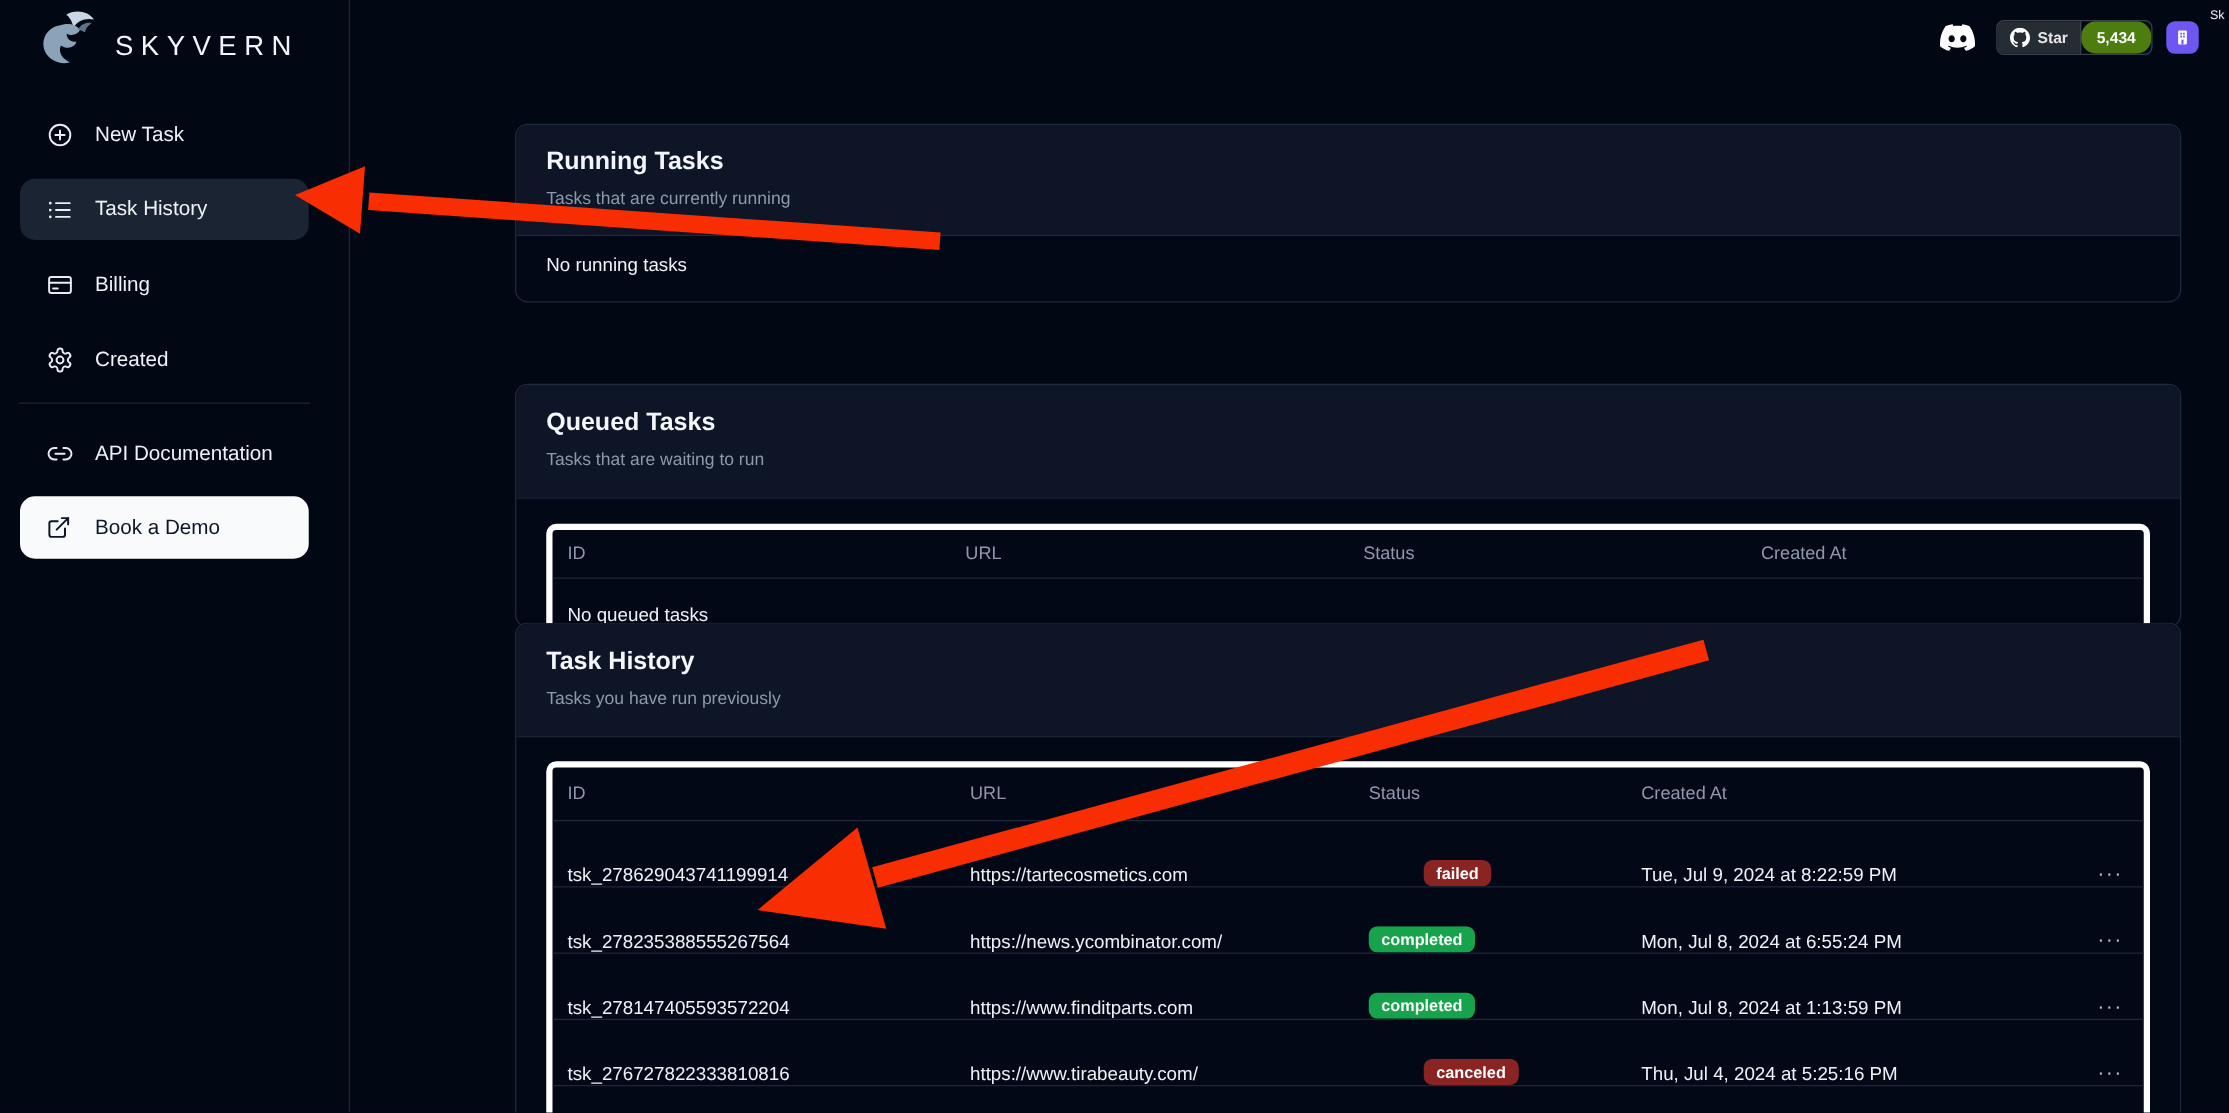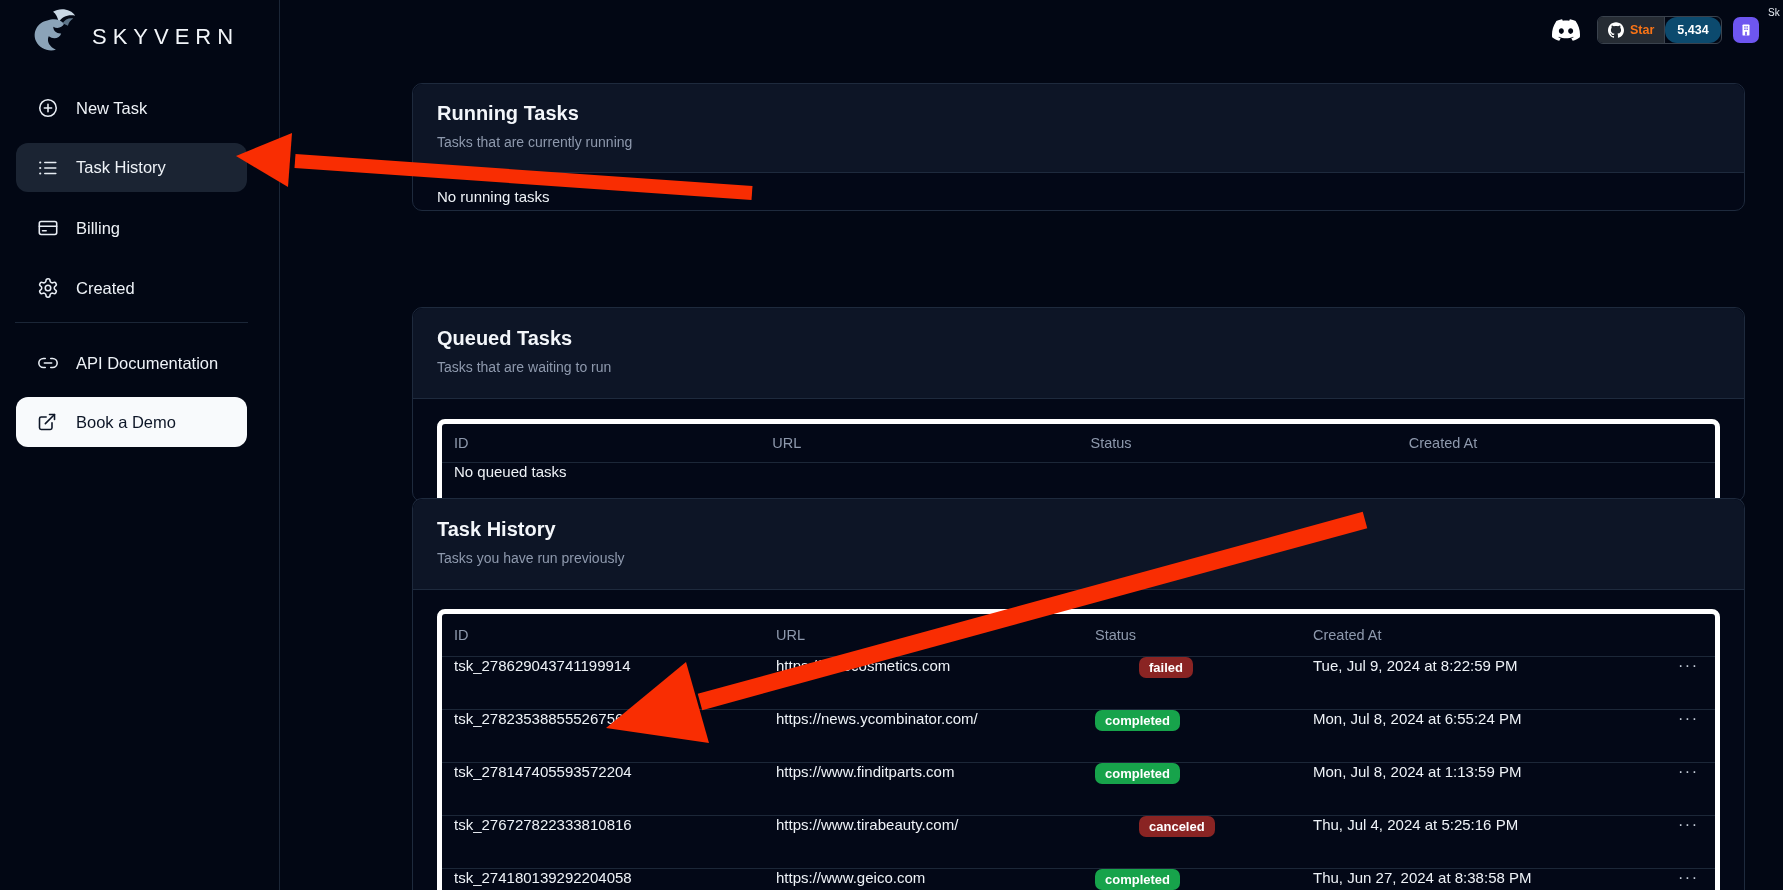--- a/index.html
+++ b/index.html
@@ -27,47 +27,47 @@
   .nav-item.demo { background:#f8fafc; height:50px; }
   .nav-item.demo .nv-label { color:#0d1627; font-weight:500; }
   .side-divider { position:absolute; left:15px; top:322px; width:233px; height:1px; background:#1b2637; }
 
   
   .topbar-right { position:absolute; top:0; left:0; width:1783px; height:60px; }
   .discord-btn { position:absolute; left:1552px; top:16px; width:28px; height:28px; cursor:pointer; }
   .gh-widget { position:absolute; left:1597px; top:16px; height:28px; display:flex;
                border:1px solid #3a424d; border-radius:6px; overflow:hidden; cursor:pointer; }
   .gh-star { display:flex; align-items:center; gap:6px; padding:0 10px; background:#262c34;
-             border-right:1px solid #3a424d; font-size:12.5px; font-weight:700; color:#f97316; }
-  .gh-count { display:flex; align-items:center; padding:0 12px; background:#0c4a6e;
+             border-right:1px solid #3a424d; font-size:12.5px; font-weight:700; color:#e5e5e5; }
+  .gh-count { display:flex; align-items:center; padding:0 12px; background:#4d7c0f;
               font-size:12.5px; font-weight:700; color:#fff;border-radius:12px; }
   .avatar { position:absolute; left:1733px; top:17px; width:26px; height:26px; border-radius:7px;
             background:#6e56f0; display:flex; align-items:center; justify-content:center; cursor:pointer; }
   .user-label { position:absolute; left:1768px; top:7px; width:15px; overflow:hidden;
                 font-size:10px; color:#e8edf4; white-space:nowrap; }
 
   
   .card { position:absolute; left:412px; width:1333px; background:#030817;
           border:1px solid #1e2a3d; border-radius:10px; }
   .card-header { background:#0d1526; border-bottom:1px solid #1e2a3d;
                  border-radius:10px 10px 0 0; padding:18px 24px 22px; }
   .card-title { font-size:20px; line-height:25px; font-weight:700; color:#f3f6fa; }
   .card-sub { margin-top:7px; font-size:14px; line-height:18px; color:#8e99ad; }
-  #card-running { top:83px; height:128px; }
+  #card-running { top:99px; height:143px; }
   #card-running .card-header { padding:17px 24px 21px; }
   #card-queued  { top:262px; height:195px;margin-top:45px; }
   #card-history { top:498px; height:430px; border-bottom:none; border-radius:10px 10px 0 0; }
   .empty-line { padding:15px 24px; font-size:15px; color:#eef2f7; }
   .card-body { padding:20px 24px 12px; }
   #card-history .card-body { padding-top:19px; }
 
   .itable { border:5px solid #ffffff; border-radius:8px; overflow:hidden; }
   .t-headrow { display:flex; align-items:center; height:38px; color:#8e99ad; font-size:14.5px; }
   #card-history .t-headrow { height:42px; }
-  .t-row { display:flex; align-items:flex-start; height:39px; border-top:1px solid #1c2738;
+  .t-row { display:flex; align-items:flex-end; height:39px; border-top:1px solid #1c2738;
            font-size:15px; color:#eef2f7; }
   #card-history .t-row { height:53px; cursor:pointer; }
   .cell { padding-left:12px; white-space:nowrap; overflow:hidden; }
   .c-q { width:321px; }
   .c-id { width:322px; } .c-url { width:319px; } .c-status { width:218px; } .c-created { width:365px; }
   .c-actions { flex:1; text-align:right; padding-right:18px; }
   .ellipsis-btn { color:#c2cad6; font-size:16px; letter-spacing:1.5px; cursor:pointer;
                   background:none; border:none; font-family:inherit; }
 
   .badge { display:inline-block; padding:3px 10px; border-radius:7px; font-size:13px;

